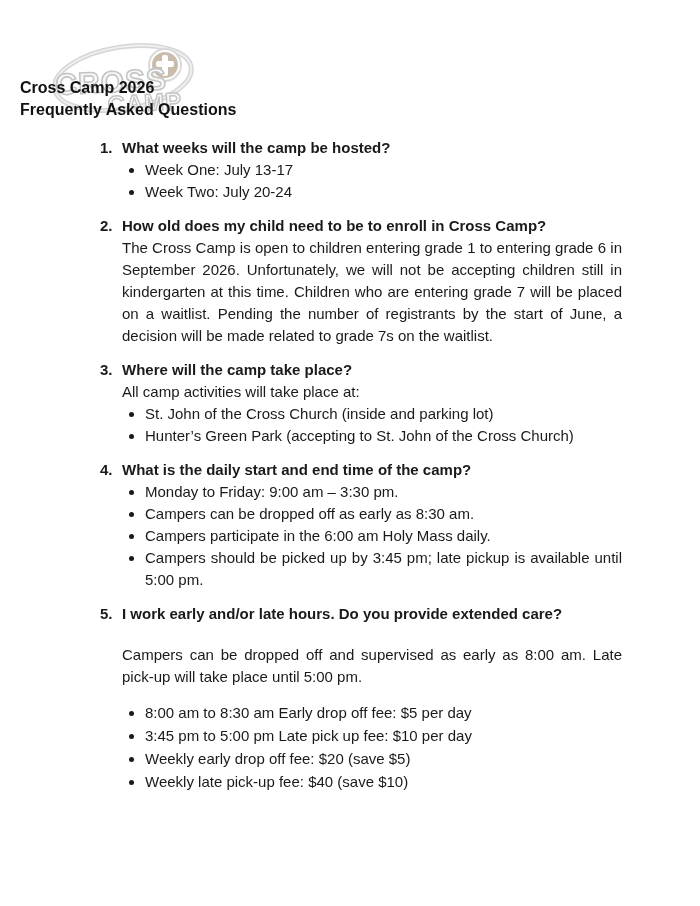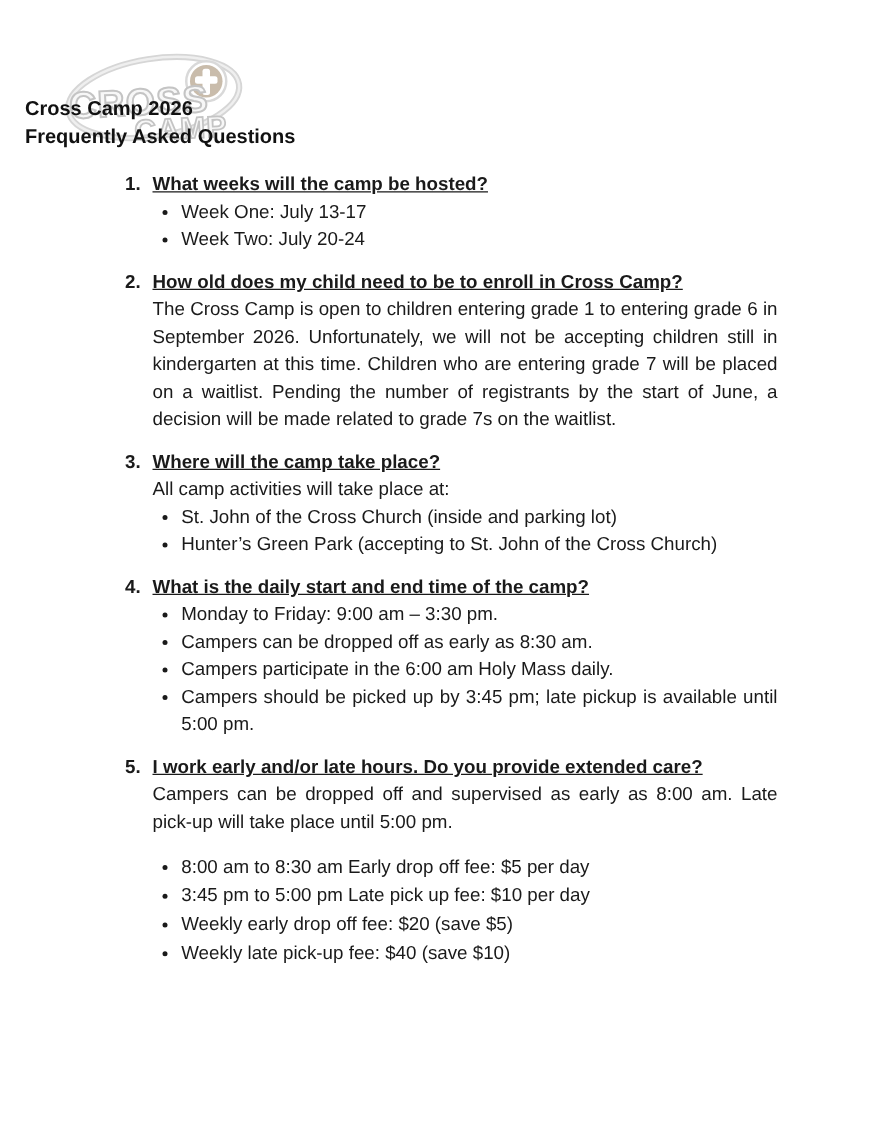--- a/index.html
+++ b/index.html
@@ -45,39 +45,39 @@
 
   .faq-item { margin-bottom: 12px; }
 
   .q-row {
     display: flex;
     font-weight: bold;
     font-size: 15px;
     line-height: 22px;
   }
   .q-num { width: 22px; flex-shrink: 0; }
-  .q-text { flex: 1; text-decoration: underline; }
+  .q-text { flex: 1; }
 
   .para {
     margin-left: 22px;
     width: 500px;
     text-align: justify;
   }
 
   .faq-item ul {
     margin-left: 22px;
     padding-left: 23px;
     list-style-type: disc;
   }
   .faq-item li {
     text-align: justify;
   }
 
   
-  .faq-item.loose .para { margin-top: 0; }
+  .faq-item.loose .para { margin-top: 19px; }
   .faq-item.loose ul { margin-top: 13px; }
   .faq-item.loose li { line-height: 23px; }
 </style>
 </head>
 <body>
 
 <div class="page">
 
   <div class="logo">
     <svg width="150" height="80" viewBox="0 0 150 80" xmlns="http://www.w3.org/2000/svg">

